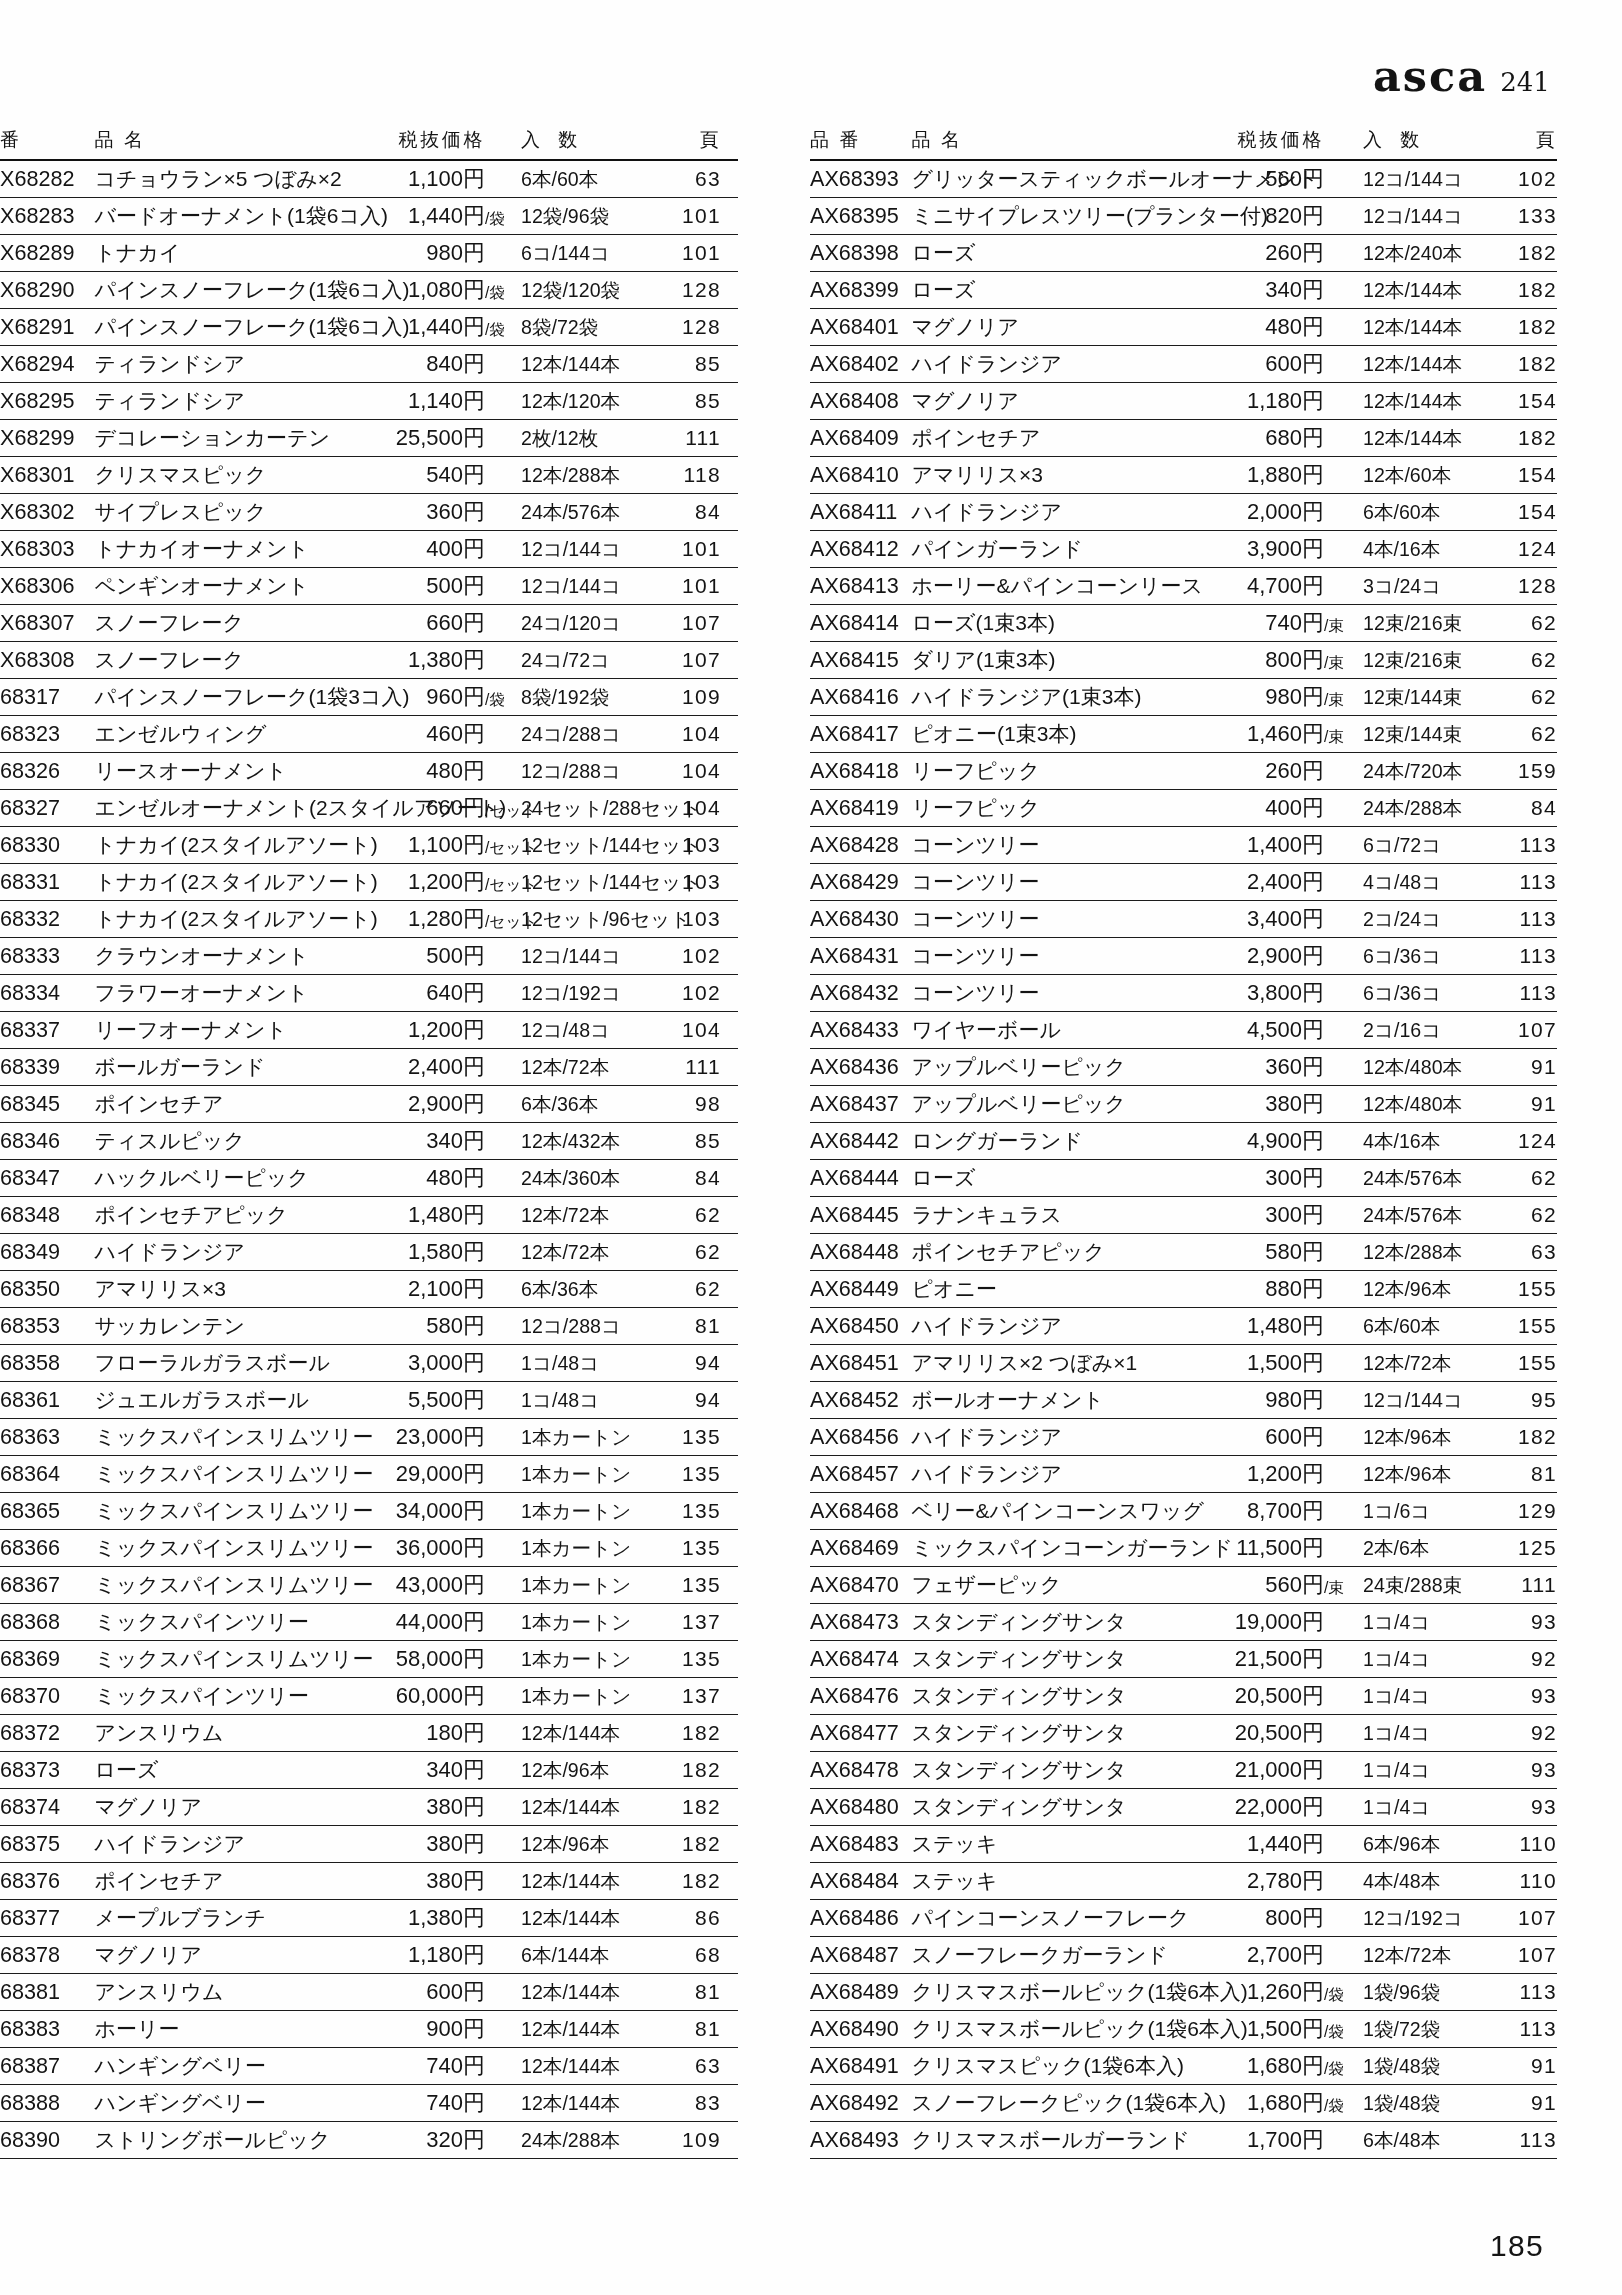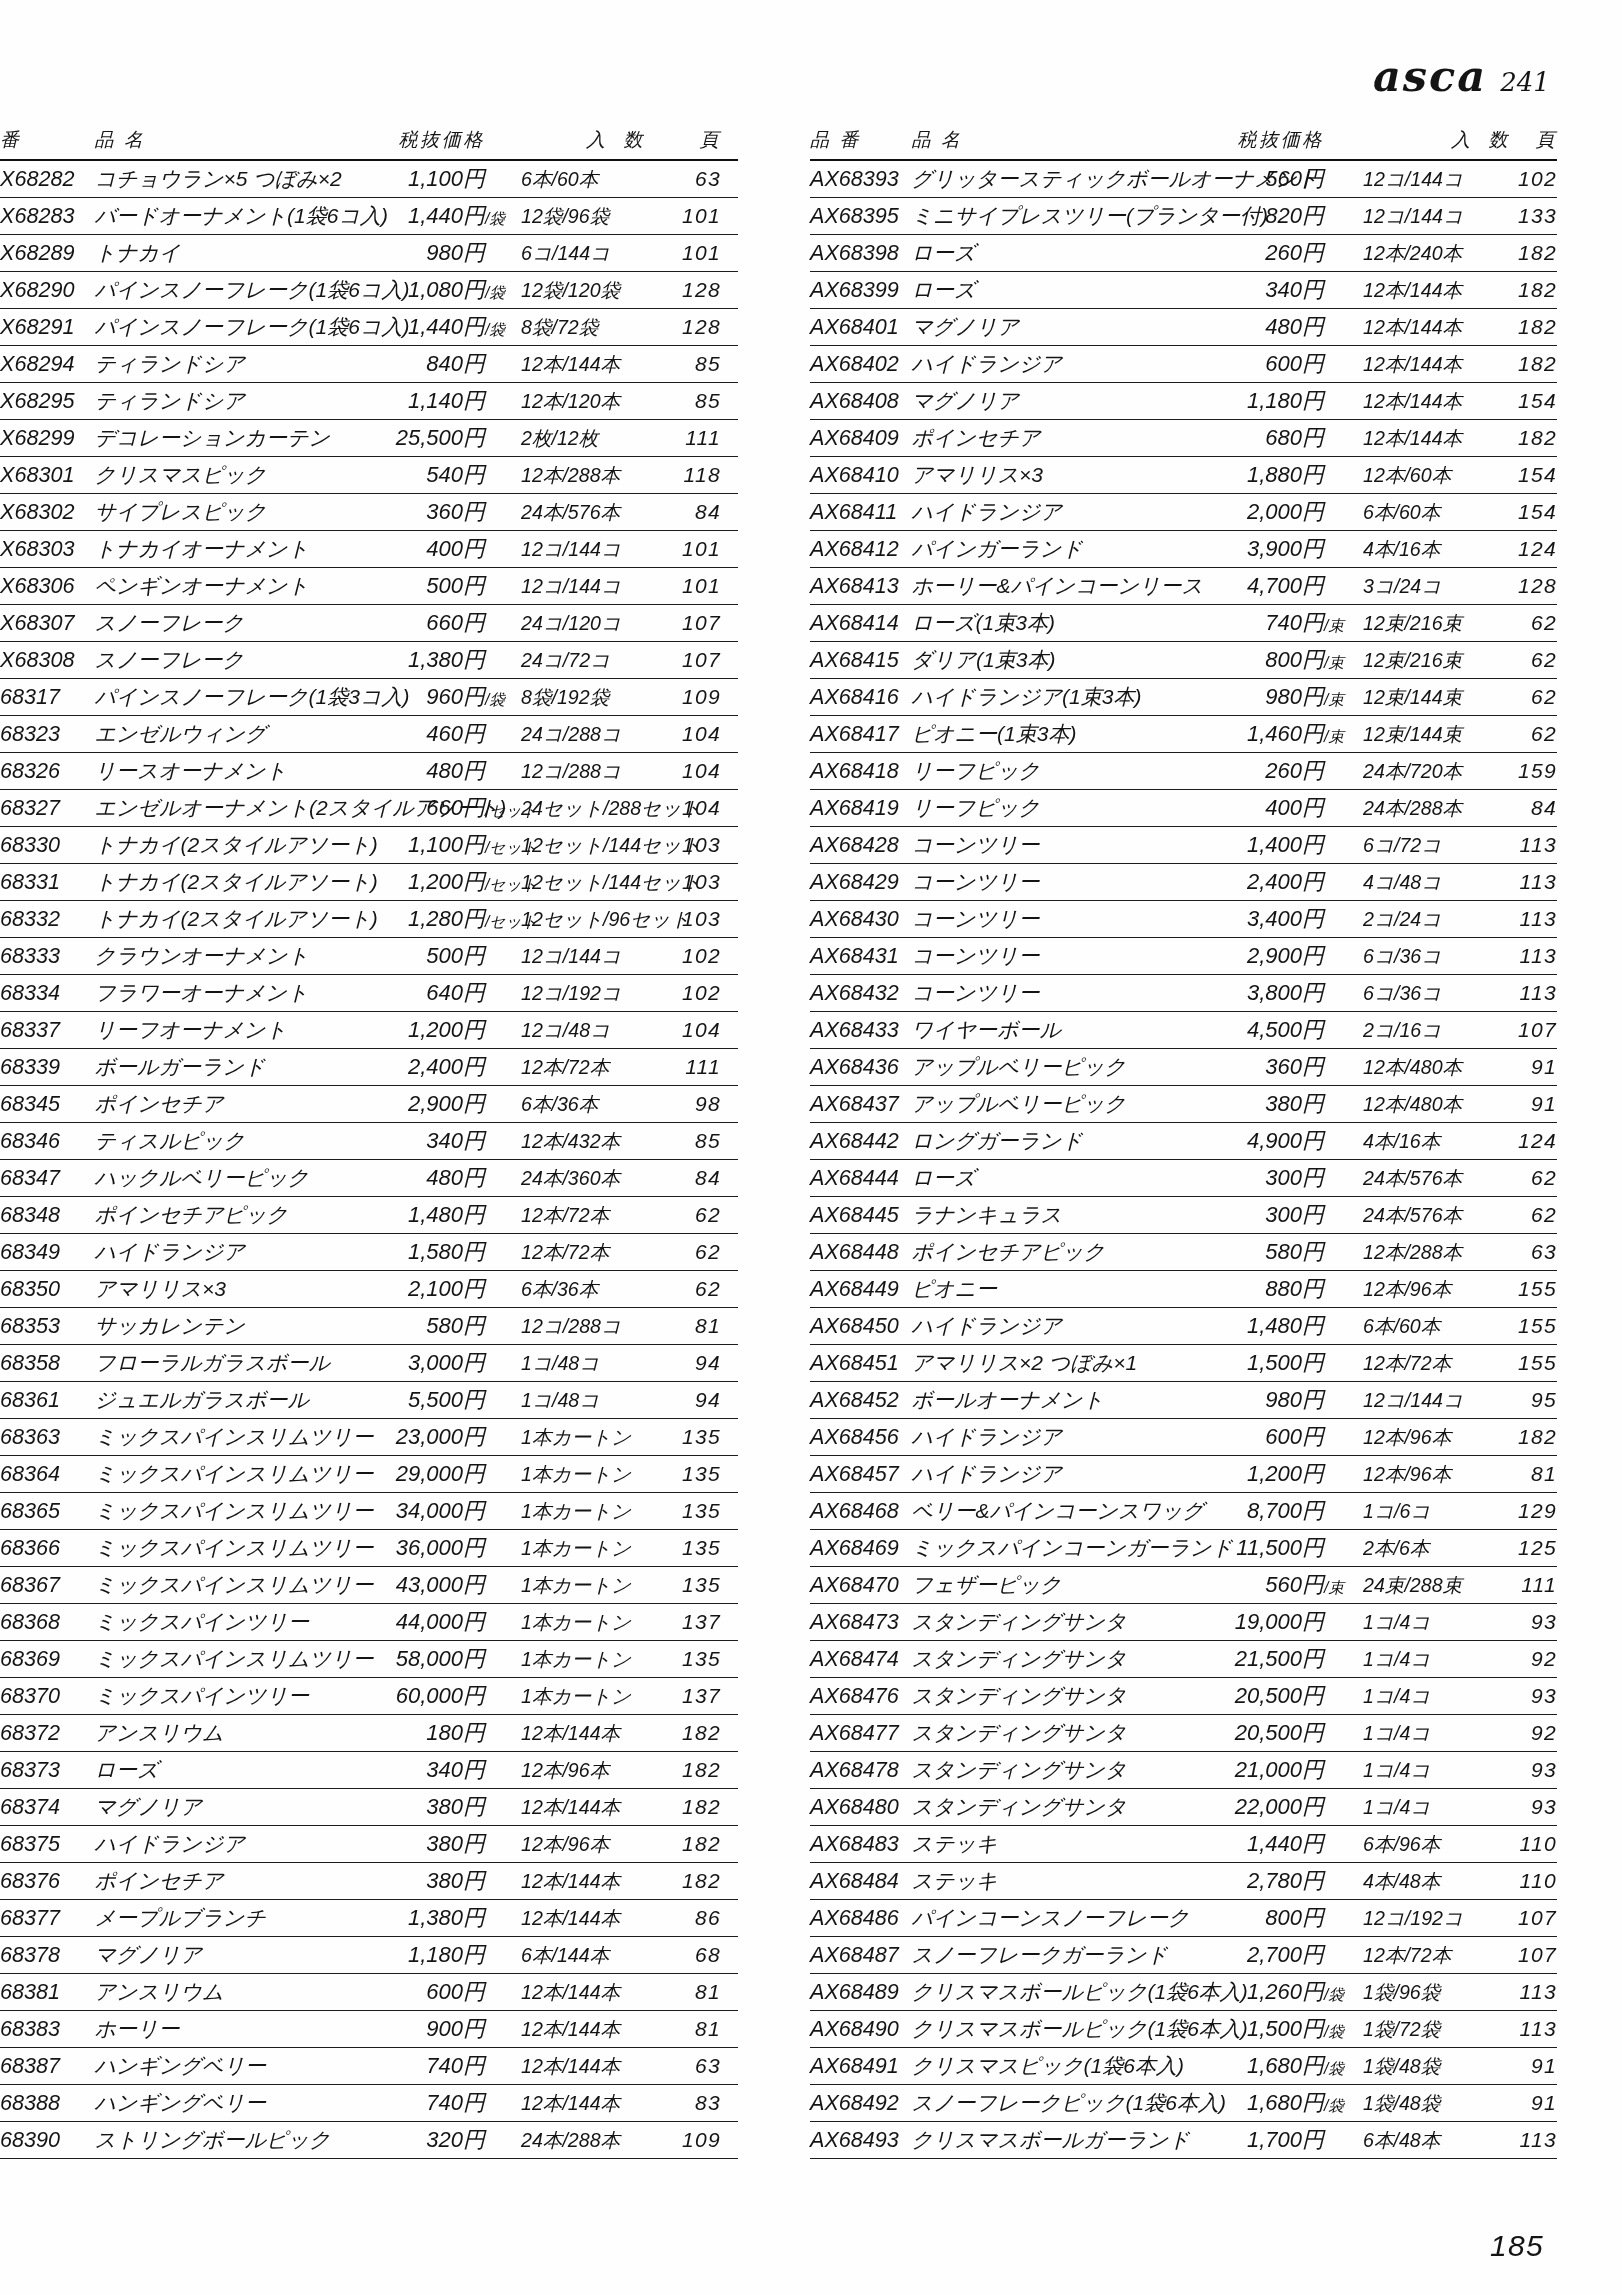--- a/index.html
+++ b/index.html
@@ -1,17 +1,17 @@
 <!DOCTYPE html>
 <html style="font-size:10.5px"><head>
 <meta charset="utf-8">
 <style>
   html,body{margin:0;padding:0;background:#e8e8e8;}
   .page{position:relative;width:1623px;height:2295px;background:#fefefe;overflow:hidden;
-        font-family:"Liberation Sans",sans-serif;color:#141414;font-style:italic;}
+        font-family:"Liberation Sans",sans-serif;color:#141414;}
   .brand{position:absolute;left:1373px;top:51px;display:flex;align-items:baseline;gap:13px;}
   .brand .logo{font-family:"DejaVu Serif",serif;font-weight:bold;font-size:43px;letter-spacing:2px;}
   .brand .num{font-family:"DejaVu Serif",serif;font-size:26px;}
   .ctable{position:absolute;top:123px;}
   .t-left{left:0;width:738px;}
   .t-right{left:800px;width:747px;margin-left:10px;}
   .row{display:flex;align-items:center;height:37px;border-bottom:1.3px solid #1c1c1c;
        box-sizing:border-box;}
   .thead{height:38px;border-bottom:2.6px solid #111;align-items:flex-end;}
   .thead .cell{padding-bottom:6.5px;font-size:19px;letter-spacing:2.6px;}
@@ -27,21 +27,21 @@
   .t-left .col-name{width:288px;}
   .t-left .col-price{width:105px;}
   .t-left .col-qty{width:128px;margin-left:36px;}
   .t-left .col-page{width:72px;}
   
   .t-right .col-code{width:99px;}
   .t-right .col-name{width:317px;}
   .t-right .col-price{width:98px;}
   .t-right .col-qty{width:151px;margin-left:39px;}
   .t-right .col-page{width:43px;}
-  .thead .col-qty{letter-spacing:6.5px;text-align:right;}
+  .thead .col-qty{letter-spacing:6.5px;}
   .footer-page{position:absolute;left:1413px;top:2201px;width:131px;text-align:right;
                font-size:30px;letter-spacing:1.3px;margin-top:28px;}
 </style>
 </head>
 <body>
 
 <div class="page">
 
   <div class="brand">
     <span class="logo">asca</span>

